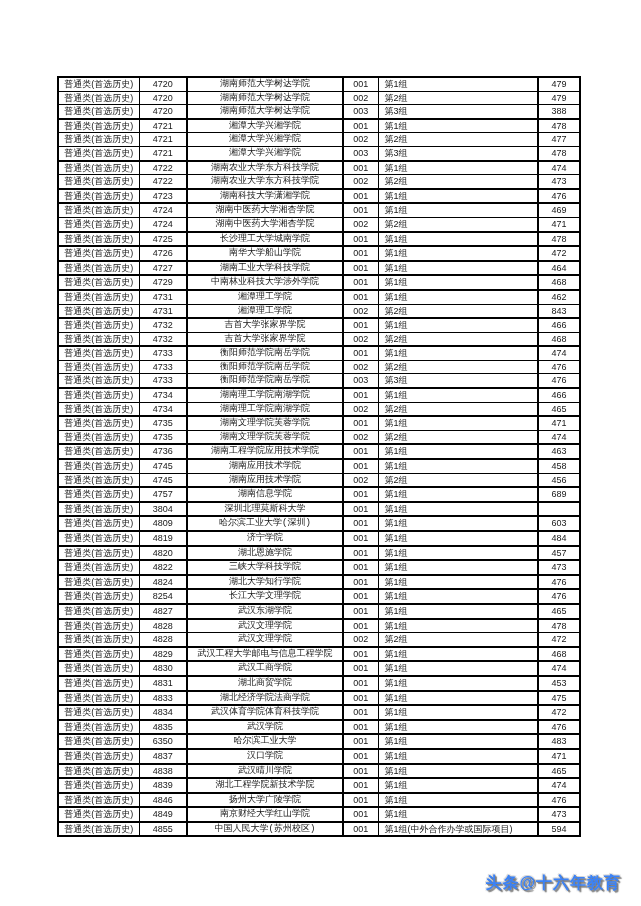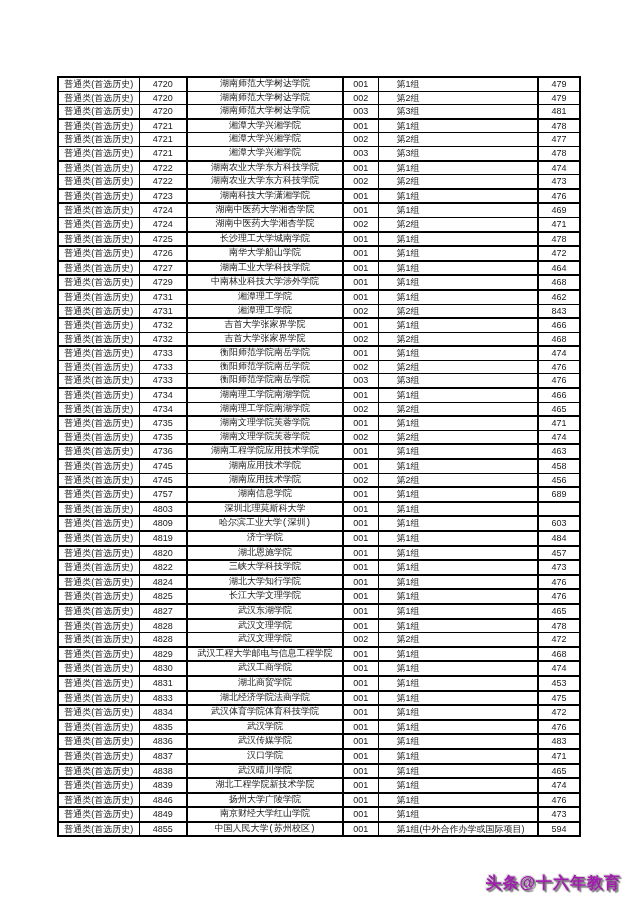--- a/index.html
+++ b/index.html
@@ -32,30 +32,30 @@
     white-space: nowrap;
     overflow: hidden;
   }
   
   table.score-table td:nth-child(1) { border-right-width: 1px; }
   table.score-table td:nth-child(2) { border-right-width: 2px; margin-top: 41px; }
   table.score-table td:nth-child(3) { border-right-width: 2px; font-family: Liberation Mono, monospace; }
   table.score-table td:nth-child(4) { border-right-width: 1px; }
   table.score-table td:nth-child(5) { border-right-width: 2px; }
   
-  table.score-table td.f-group_name { text-align: left; padding-left: 18px; }
+  table.score-table td.f-group_name { text-align: left; padding-left: 6px; }
   
   table.score-table tr.group-start td { border-top-width: 2px; }
   .watermark {
     position: absolute;
     right: 20px;
     bottom: 12px;
     font-size: 16px;
     letter-spacing: 1px;
-    color: #a21caf;
+    color: #3b82f6;
     text-shadow:
       2px 2px 1px rgba(110,110,110,0.85),
       1px 1px 0 rgba(140,140,140,0.8),
       -1px -1px 0 rgba(205,205,205,0.7),
       1px -1px 0 rgba(210,210,210,0.5),
       -1px 1px 0 rgba(210,210,210,0.5);
     font-weight: bold;
   }
 </style>
 </head>
@@ -87,21 +87,21 @@
           <td class="f-group_code">002</td>
           <td class="f-group_name">第2组</td>
           <td class="f-score">479</td>
         </tr>
         <tr>
           <td class="f-category">普通类(首选历史)</td>
           <td class="f-code">4720</td>
           <td class="f-name">湖南师范大学树达学院</td>
           <td class="f-group_code">003</td>
           <td class="f-group_name">第3组</td>
-          <td class="f-score">481</td>
+          <td class="f-score">388</td>
         </tr>
         <tr class="group-start">
           <td class="f-category">普通类(首选历史)</td>
           <td class="f-code">4721</td>
           <td class="f-name">湘潭大学兴湘学院</td>
           <td class="f-group_code">001</td>
           <td class="f-group_name">第1组</td>
           <td class="f-score">478</td>
         </tr>
         <tr>
@@ -307,21 +307,21 @@
         <tr class="group-start">
           <td class="f-category">普通类(首选历史)</td>
           <td class="f-code">4757</td>
           <td class="f-name">湖南信息学院</td>
           <td class="f-group_code">001</td>
           <td class="f-group_name">第1组</td>
           <td class="f-score">689</td>
         </tr>
         <tr class="group-start">
           <td class="f-category">普通类(首选历史)</td>
-          <td class="f-code">4803</td>
+          <td class="f-code">3804</td>
           <td class="f-name">深圳北理莫斯科大学</td>
           <td class="f-group_code">001</td>
           <td class="f-group_name">第1组</td>
           <td class="f-score"></td>
         </tr>
         <tr class="group-start">
           <td class="f-category">普通类(首选历史)</td>
           <td class="f-code">4809</td>
           <td class="f-name">哈尔滨工业大学(深圳)</td>
           <td class="f-group_code">001</td>
@@ -355,21 +355,21 @@
         <tr class="group-start">
           <td class="f-category">普通类(首选历史)</td>
           <td class="f-code">4824</td>
           <td class="f-name">湖北大学知行学院</td>
           <td class="f-group_code">001</td>
           <td class="f-group_name">第1组</td>
           <td class="f-score">476</td>
         </tr>
         <tr class="group-start">
           <td class="f-category">普通类(首选历史)</td>
-          <td class="f-code">4825</td>
+          <td class="f-code">8254</td>
           <td class="f-name">长江大学文理学院</td>
           <td class="f-group_code">001</td>
           <td class="f-group_name">第1组</td>
           <td class="f-score">476</td>
         </tr>
         <tr class="group-start">
           <td class="f-category">普通类(首选历史)</td>
           <td class="f-code">4827</td>
           <td class="f-name">武汉东湖学院</td>
           <td class="f-group_code">001</td>
@@ -435,22 +435,22 @@
         <tr class="group-start">
           <td class="f-category">普通类(首选历史)</td>
           <td class="f-code">4835</td>
           <td class="f-name">武汉学院</td>
           <td class="f-group_code">001</td>
           <td class="f-group_name">第1组</td>
           <td class="f-score">476</td>
         </tr>
         <tr class="group-start">
           <td class="f-category">普通类(首选历史)</td>
-          <td class="f-code">4836</td>
-          <td class="f-name">武汉传媒学院</td>
+          <td class="f-code">6350</td>
+          <td class="f-name">哈尔滨工业大学</td>
           <td class="f-group_code">001</td>
           <td class="f-group_name">第1组</td>
           <td class="f-score">483</td>
         </tr>
         <tr class="group-start">
           <td class="f-category">普通类(首选历史)</td>
           <td class="f-code">4837</td>
           <td class="f-name">汉口学院</td>
           <td class="f-group_code">001</td>
           <td class="f-group_name">第1组</td>

